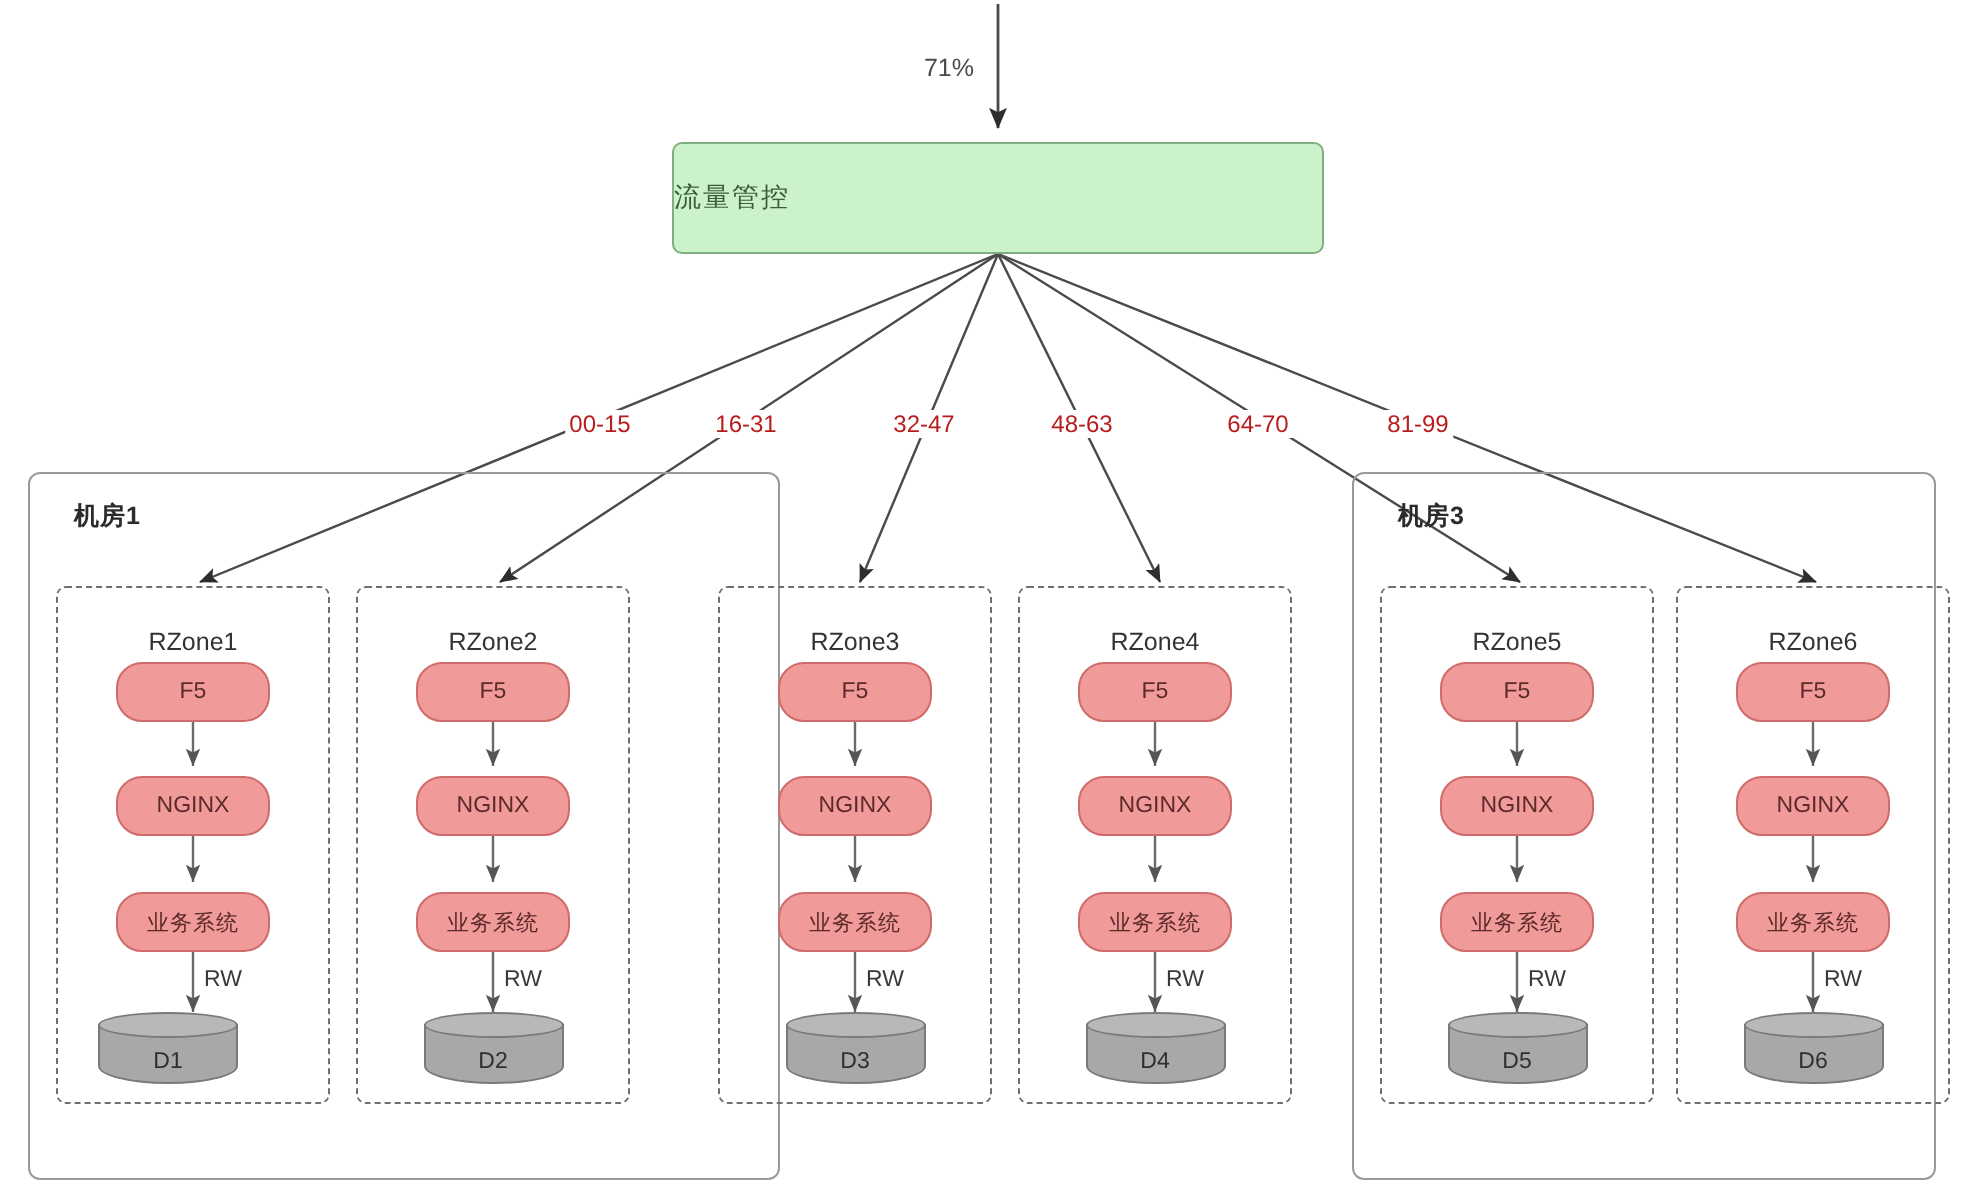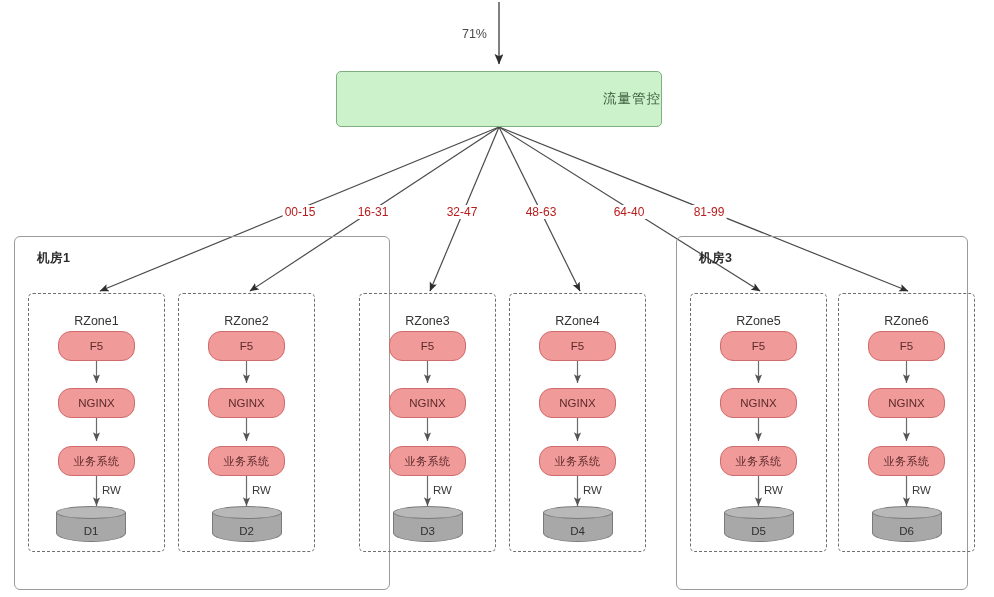--- a/index.html
+++ b/index.html
@@ -32,21 +32,21 @@
     left: 336px;
     top: 71px;
     width: 326px;
     height: 56px;
     background: #ccf2cc;
     border: 1px solid #7fae7f;
     border-radius: 5px;
     box-sizing: border-box;
     display: flex;
     align-items: center;
-    justify-content: flex-end;
+    justify-content: flex-start;
     color: #3b5c3b;
     font-size: 13.5px;
     letter-spacing: 1px;
   }
 
   .pct-label {
     position: absolute;
     left: 487px;
     top: 27px;
     font-size: 12.5px;
@@ -232,41 +232,41 @@
   <div class="pct-label">71%</div>
 
   <div class="ctrl-box">
     <span>流量管控</span>
   </div>
 
   <div class="range-label" style="left:300px; top:212px;">00-15</div>
   <div class="range-label" style="left:373px; top:212px;">16-31</div>
   <div class="range-label" style="left:462px; top:212px;">32-47</div>
   <div class="range-label" style="left:541px; top:212px;">48-63</div>
-  <div class="range-label" style="left:629px; top:212px;">64-40</div>
+  <div class="range-label" style="left:629px; top:212px;">64-70</div>
   <div class="range-label" style="left:709px; top:212px;">81-99</div>
 
   <div class="dc-box" style="left:14px; width:376px;">
     <div class="dc-title">机房1</div>
   </div>
 
   <div class="zone-box" style="left:28px;">
     <div class="zone-title">RZone1</div>
   </div>
   <div class="svc" style="left:58px; top:331px;">
     <span>F5</span>
   </div>
   <div class="svc" style="left:58px; top:388px;">
     <span>NGINX</span>
   </div>
   <div class="svc cn" style="left:58px; top:446px;">
     <span>业务系统</span>
   </div>
   <div class="rw-label" style="left:102px; top:484px;">RW</div>
-  <div class="db" style="left:56px; top:506px;">
+  <div class="db" style="left:49px; top:506px;">
     <div class="body"></div>
     <div class="top"></div>
     <div class="label">D1</div>
   </div>
 
   <div class="zone-box" style="left:178px;">
     <div class="zone-title">RZone2</div>
   </div>
   <div class="svc" style="left:208px; top:331px;">
     <span>F5</span>

